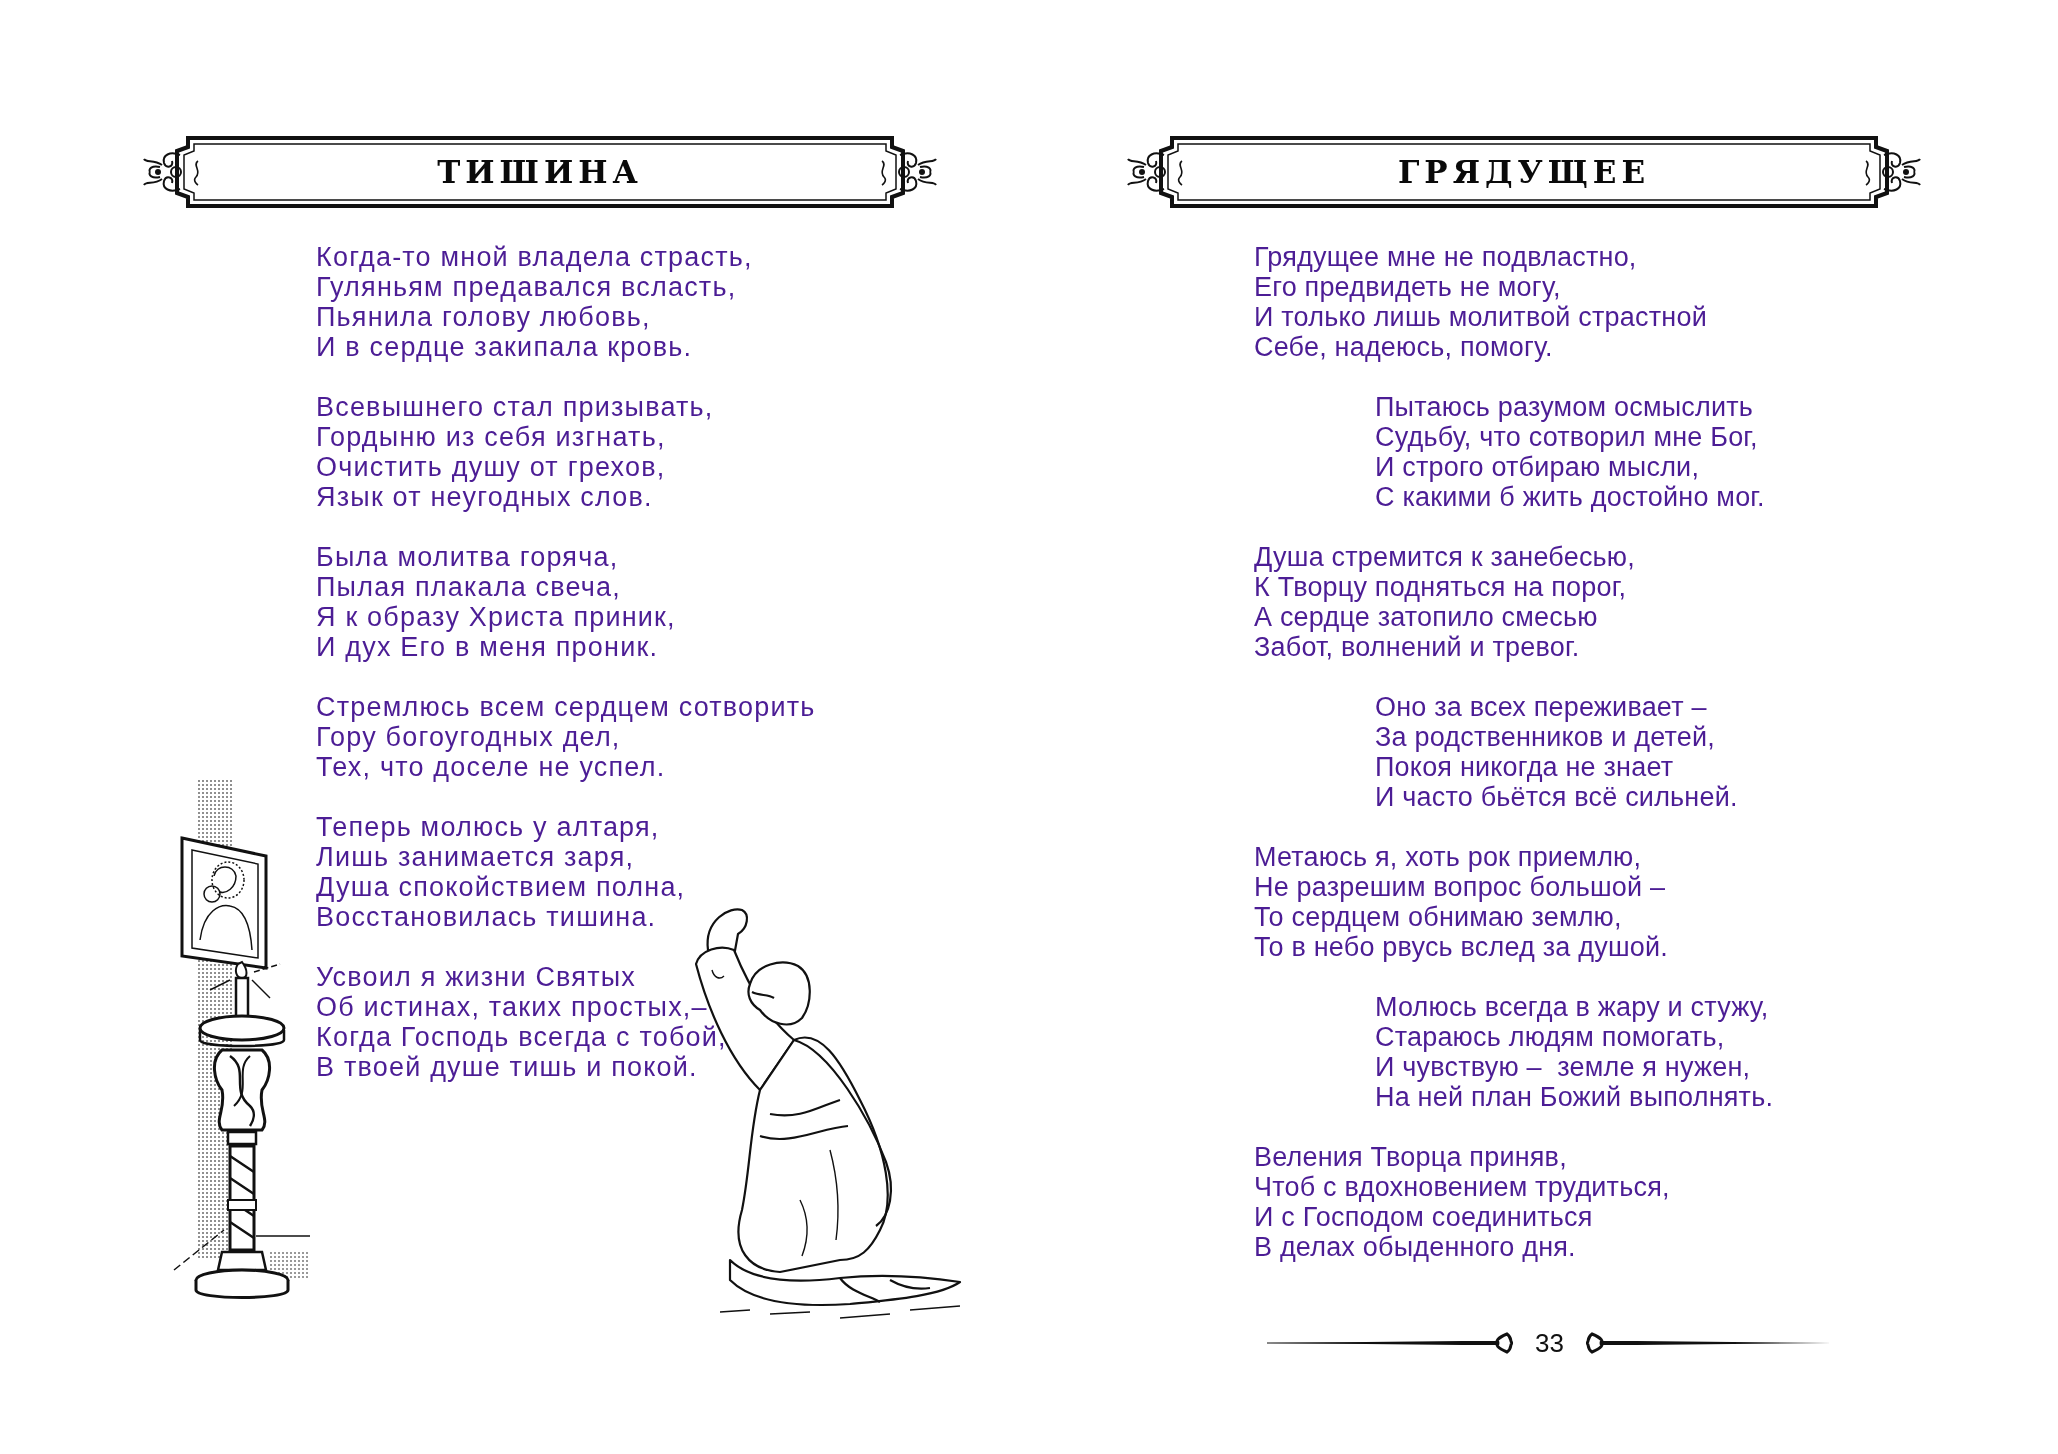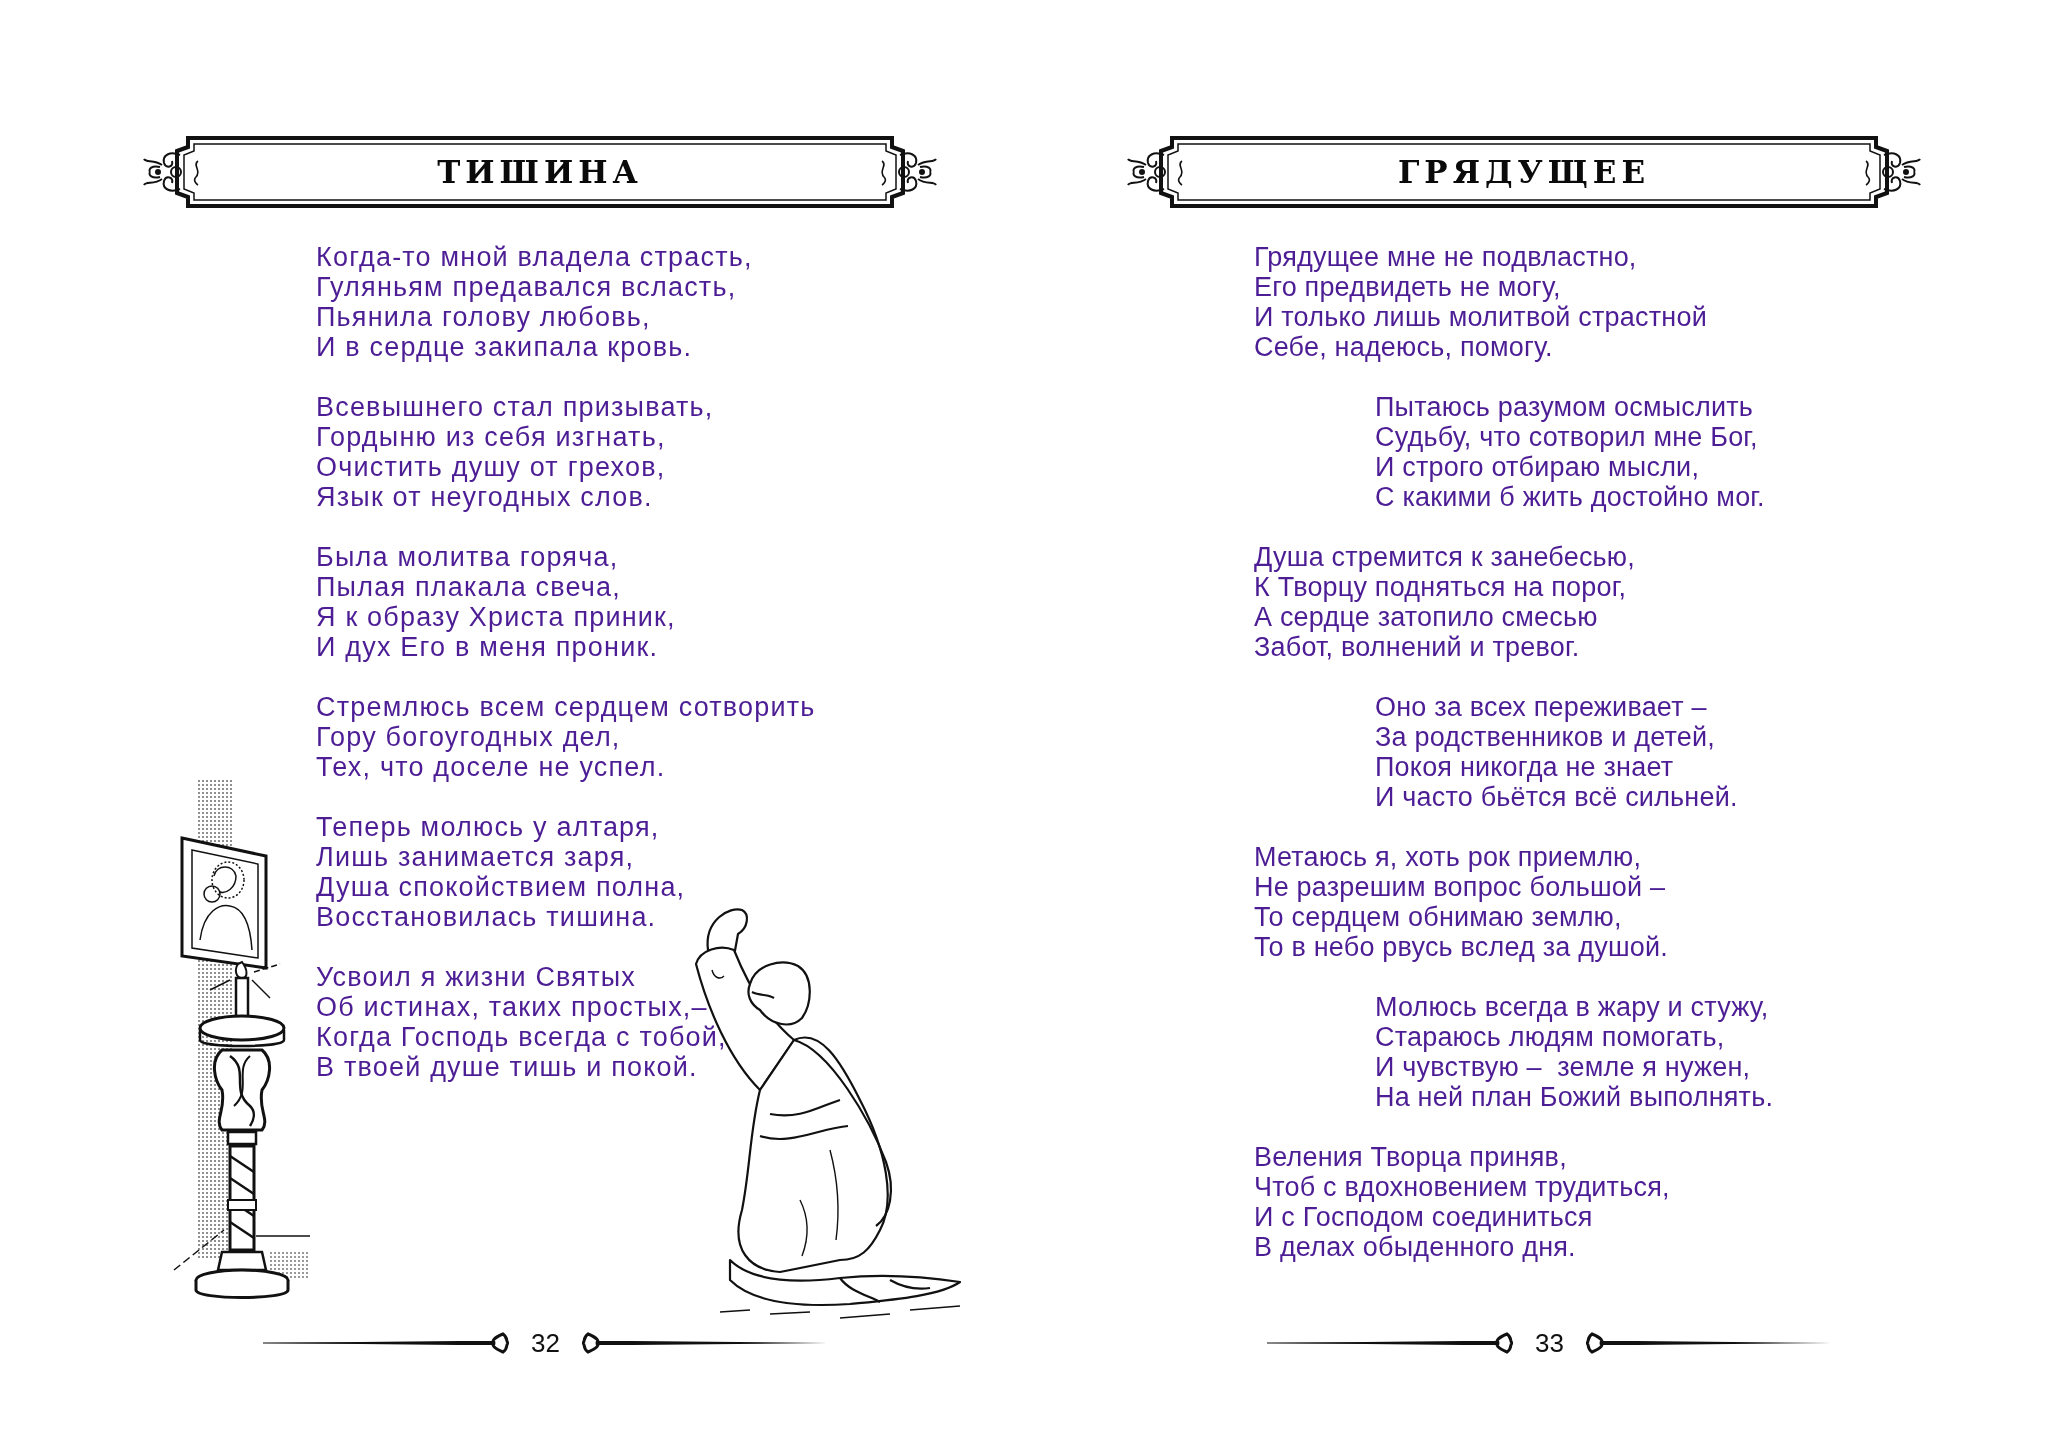--- a/index.html
+++ b/index.html
@@ -181,117 +181,107 @@
       </g>
       <g stroke="#111" stroke-width="1.4" fill="none">
         <path d="M30 412 L60 410 M80 414 L120 412 M150 418 L200 414 M220 410 L270 406"></path>
         <path d="M110 300 C120 320 118 340 112 356"></path>
         <path d="M140 250 C148 280 150 310 146 340"></path>
         <path d="M22 70 C24 78 30 80 34 76"></path>
       </g>
     </svg>
   </div>
 
+</div>
+
+<div class="page right">
+  <div class="header">
+    <svg class="orn l" viewBox="0 0 42 54">
+      <g fill="none" stroke="#111" stroke-width="2">
+        <path d="M40 10 C30 6 22 10 24 18 C26 24 34 22 32 16"></path>
+        <path d="M40 44 C30 48 22 44 24 36 C26 30 34 32 32 38"></path>
+        <path d="M22 20 C14 14 6 18 4 14"></path>
+          <path d="M22 34 C14 40 6 36 4 40"></path>
+        <path d="M20 22 C12 20 8 24 10 27"></path>
+          <path d="M20 32 C12 34 8 30 10 27"></path>
+        <circle cx="36" cy="27" r="5"></circle>
+      </g>
+      <circle cx="18" cy="27" r="3" fill="#111"></circle>
+    </svg>
+    <div class="frame">
+      <svg viewBox="0 0 728 70" preserveAspectRatio="none">
+        <path d="M12 1 H716 V10 L727 14 V56 L716 60 V69 H12 V60 L1 56 V14 L12 10 Z" fill="none" stroke="#111" stroke-width="4"></path>
+        <path d="M18 7 H710 V14 L720 18 V52 L710 56 V63 H18 V56 L8 52 V18 L18 14 Z" fill="none" stroke="#111" stroke-width="1.5"></path>
+        <path d="M22 24 C16 28 26 34 20 40 C16 44 22 48 22 48" fill="none" stroke="#111" stroke-width="1.6"></path>
+        <path d="M706 24 C712 28 702 34 708 40 C712 44 706 48 706 48" fill="none" stroke="#111" stroke-width="1.6"></path>
+      </svg>
+    </div>
+    <svg class="orn r" viewBox="0 0 42 54">
+      <g fill="none" stroke="#111" stroke-width="2">
+        <path d="M40 10 C30 6 22 10 24 18 C26 24 34 22 32 16"></path>
+        <path d="M40 44 C30 48 22 44 24 36 C26 30 34 32 32 38"></path>
+        <path d="M22 20 C14 14 6 18 4 14"></path>
+          <path d="M22 34 C14 40 6 36 4 40"></path>
+        <path d="M20 22 C12 20 8 24 10 27"></path>
+          <path d="M20 32 C12 34 8 30 10 27"></path>
+        <circle cx="36" cy="27" r="5"></circle>
+      </g>
+      <circle cx="18" cy="27" r="3" fill="#111"></circle>
+    </svg>
+    <div class="title">ГРЯДУЩЕЕ</div>
+  </div>
+
+  <div class="poem">
+    <div class="stanza">
+      <span class="line">Грядущее мне не подвластно,</span>
+      <span class="line">Его предвидеть не могу,</span>
+      <span class="line">И только лишь молитвой страстной</span>
+      <span class="line">Себе, надеюсь, помогу.</span>
+    </div>
+    <div class="stanza indent">
+      <span class="line">Пытаюсь разумом осмыслить</span>
+      <span class="line">Судьбу, что сотворил мне Бог,</span>
+      <span class="line">И строго отбираю мысли,</span>
+      <span class="line">С какими б жить достойно мог.</span>
+    </div>
+    <div class="stanza">
+      <span class="line">Душа стремится к занебесью,</span>
+      <span class="line">К Творцу подняться на порог,</span>
+      <span class="line">А сердце затопило смесью</span>
+      <span class="line">Забот, волнений и тревог.</span>
+    </div>
+    <div class="stanza indent">
+      <span class="line">Оно за всех переживает –</span>
+      <span class="line">За родственников и детей,</span>
+      <span class="line">Покоя никогда не знает</span>
+      <span class="line">И часто бьётся всё сильней.</span>
+    </div>
+    <div class="stanza">
+      <span class="line">Метаюсь я, хоть рок приемлю,</span>
+      <span class="line">Не разрешим вопрос большой –</span>
+      <span class="line">То сердцем обнимаю землю,</span>
+      <span class="line">То в небо рвусь вслед за душой.</span>
+    </div>
+    <div class="stanza indent">
+      <span class="line">Молюсь всегда в жару и стужу,</span>
+      <span class="line">Стараюсь людям помогать,</span>
+      <span class="line">И чувствую –  земле я нужен,</span>
+      <span class="line">На ней план Божий выполнять.</span>
+    </div>
+    <div class="stanza">
+      <span class="line">Веления Творца приняв,</span>
+      <span class="line">Чтоб с вдохновением трудиться,</span>
+      <span class="line">И с Господом соединиться</span>
+      <span class="line">В делах обыденного дня.</span>
+    </div>
+  </div>
+
   <div class="footer">
     <svg viewBox="0 0 565 30" preserveAspectRatio="none">
       <path d="M0 15 L195 13 L232 13 L232 17 L195 17 Z" fill="#111"></path>
       <path d="M0 15 L232 15" stroke="#111" stroke-width="1"></path>
       <path d="M240 6 C230 10 228 14 232 15 C228 16 230 20 240 24 C246 20 242 15 246 15 C242 15 246 10 240 6 Z" fill="none" stroke="#111" stroke-width="3"></path>
       <path d="M325 6 C335 10 337 14 333 15 C337 16 335 20 325 24 C319 20 323 15 319 15 C323 15 319 10 325 6 Z" fill="none" stroke="#111" stroke-width="3"></path>
       <path d="M333 13 L370 13 L565 15 L370 17 L333 17 Z" fill="#111"></path>
     </svg>
-    <div class="pagenum">32</div>
+    <div class="pagenum">33</div>
   </div>
 </div>
 
-<div class="page right">
-  <div class="header">
-    <svg class="orn l" viewBox="0 0 42 54">
-      <g fill="none" stroke="#111" stroke-width="2">
-        <path d="M40 10 C30 6 22 10 24 18 C26 24 34 22 32 16"></path>
-        <path d="M40 44 C30 48 22 44 24 36 C26 30 34 32 32 38"></path>
-        <path d="M22 20 C14 14 6 18 4 14"></path>
-          <path d="M22 34 C14 40 6 36 4 40"></path>
-        <path d="M20 22 C12 20 8 24 10 27"></path>
-          <path d="M20 32 C12 34 8 30 10 27"></path>
-        <circle cx="36" cy="27" r="5"></circle>
-      </g>
-      <circle cx="18" cy="27" r="3" fill="#111"></circle>
-    </svg>
-    <div class="frame">
-      <svg viewBox="0 0 728 70" preserveAspectRatio="none">
-        <path d="M12 1 H716 V10 L727 14 V56 L716 60 V69 H12 V60 L1 56 V14 L12 10 Z" fill="none" stroke="#111" stroke-width="4"></path>
-        <path d="M18 7 H710 V14 L720 18 V52 L710 56 V63 H18 V56 L8 52 V18 L18 14 Z" fill="none" stroke="#111" stroke-width="1.5"></path>
-        <path d="M22 24 C16 28 26 34 20 40 C16 44 22 48 22 48" fill="none" stroke="#111" stroke-width="1.6"></path>
-        <path d="M706 24 C712 28 702 34 708 40 C712 44 706 48 706 48" fill="none" stroke="#111" stroke-width="1.6"></path>
-      </svg>
-    </div>
-    <svg class="orn r" viewBox="0 0 42 54">
-      <g fill="none" stroke="#111" stroke-width="2">
-        <path d="M40 10 C30 6 22 10 24 18 C26 24 34 22 32 16"></path>
-        <path d="M40 44 C30 48 22 44 24 36 C26 30 34 32 32 38"></path>
-        <path d="M22 20 C14 14 6 18 4 14"></path>
-          <path d="M22 34 C14 40 6 36 4 40"></path>
-        <path d="M20 22 C12 20 8 24 10 27"></path>
-          <path d="M20 32 C12 34 8 30 10 27"></path>
-        <circle cx="36" cy="27" r="5"></circle>
-      </g>
-      <circle cx="18" cy="27" r="3" fill="#111"></circle>
-    </svg>
-    <div class="title">ГРЯДУЩЕЕ</div>
-  </div>
-
-  <div class="poem">
-    <div class="stanza">
-      <span class="line">Грядущее мне не подвластно,</span>
-      <span class="line">Его предвидеть не могу,</span>
-      <span class="line">И только лишь молитвой страстной</span>
-      <span class="line">Себе, надеюсь, помогу.</span>
-    </div>
-    <div class="stanza indent">
-      <span class="line">Пытаюсь разумом осмыслить</span>
-      <span class="line">Судьбу, что сотворил мне Бог,</span>
-      <span class="line">И строго отбираю мысли,</span>
-      <span class="line">С какими б жить достойно мог.</span>
-    </div>
-    <div class="stanza">
-      <span class="line">Душа стремится к занебесью,</span>
-      <span class="line">К Творцу подняться на порог,</span>
-      <span class="line">А сердце затопило смесью</span>
-      <span class="line">Забот, волнений и тревог.</span>
-    </div>
-    <div class="stanza indent">
-      <span class="line">Оно за всех переживает –</span>
-      <span class="line">За родственников и детей,</span>
-      <span class="line">Покоя никогда не знает</span>
-      <span class="line">И часто бьётся всё сильней.</span>
-    </div>
-    <div class="stanza">
-      <span class="line">Метаюсь я, хоть рок приемлю,</span>
-      <span class="line">Не разрешим вопрос большой –</span>
-      <span class="line">То сердцем обнимаю землю,</span>
-      <span class="line">То в небо рвусь вслед за душой.</span>
-    </div>
-    <div class="stanza indent">
-      <span class="line">Молюсь всегда в жару и стужу,</span>
-      <span class="line">Стараюсь людям помогать,</span>
-      <span class="line">И чувствую –  земле я нужен,</span>
-      <span class="line">На ней план Божий выполнять.</span>
-    </div>
-    <div class="stanza">
-      <span class="line">Веления Творца приняв,</span>
-      <span class="line">Чтоб с вдохновением трудиться,</span>
-      <span class="line">И с Господом соединиться</span>
-      <span class="line">В делах обыденного дня.</span>
-    </div>
-  </div>
-
-  <div class="footer">
-    <svg viewBox="0 0 565 30" preserveAspectRatio="none">
-      <path d="M0 15 L195 13 L232 13 L232 17 L195 17 Z" fill="#111"></path>
-      <path d="M0 15 L232 15" stroke="#111" stroke-width="1"></path>
-      <path d="M240 6 C230 10 228 14 232 15 C228 16 230 20 240 24 C246 20 242 15 246 15 C242 15 246 10 240 6 Z" fill="none" stroke="#111" stroke-width="3"></path>
-      <path d="M325 6 C335 10 337 14 333 15 C337 16 335 20 325 24 C319 20 323 15 319 15 C323 15 319 10 325 6 Z" fill="none" stroke="#111" stroke-width="3"></path>
-      <path d="M333 13 L370 13 L565 15 L370 17 L333 17 Z" fill="#111"></path>
-    </svg>
-    <div class="pagenum">33</div>
-  </div>
-</div>
-
 </body></html>

